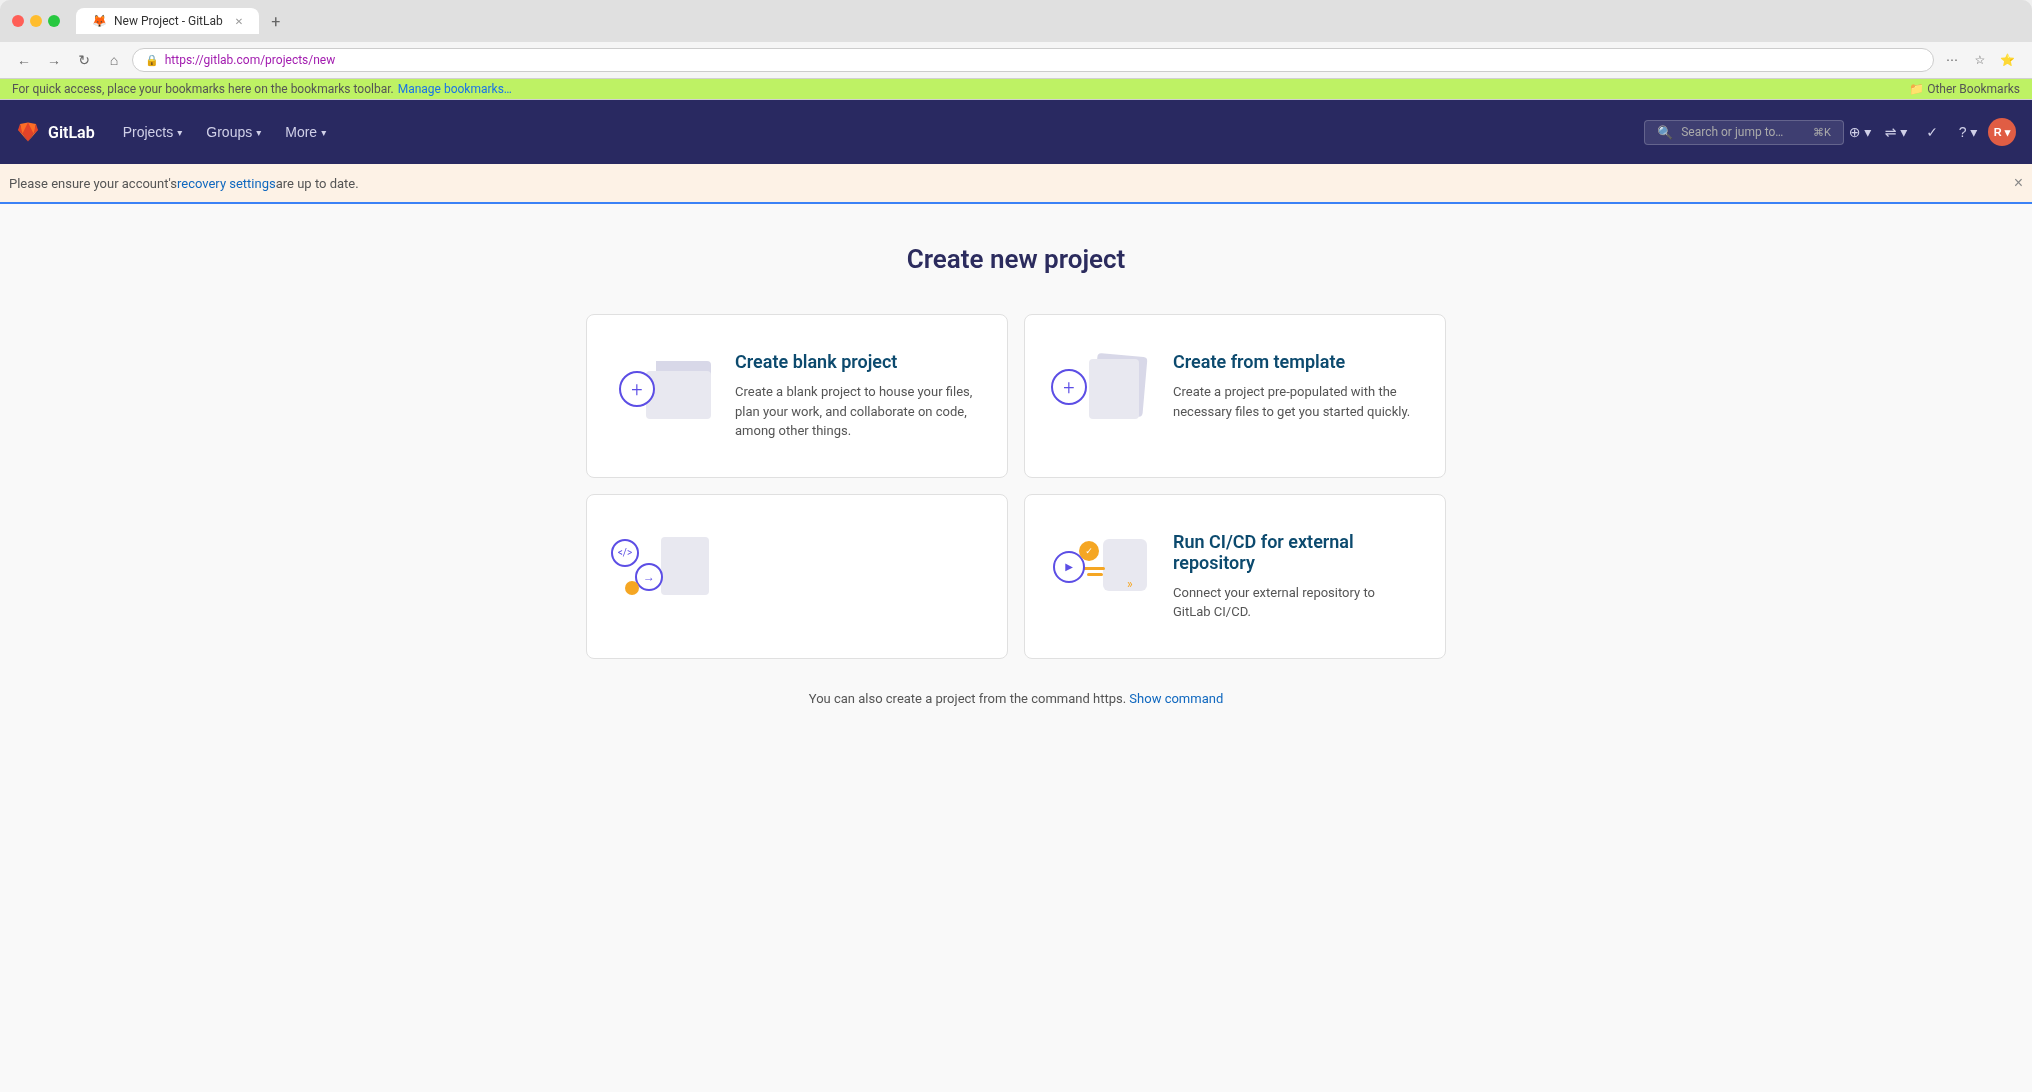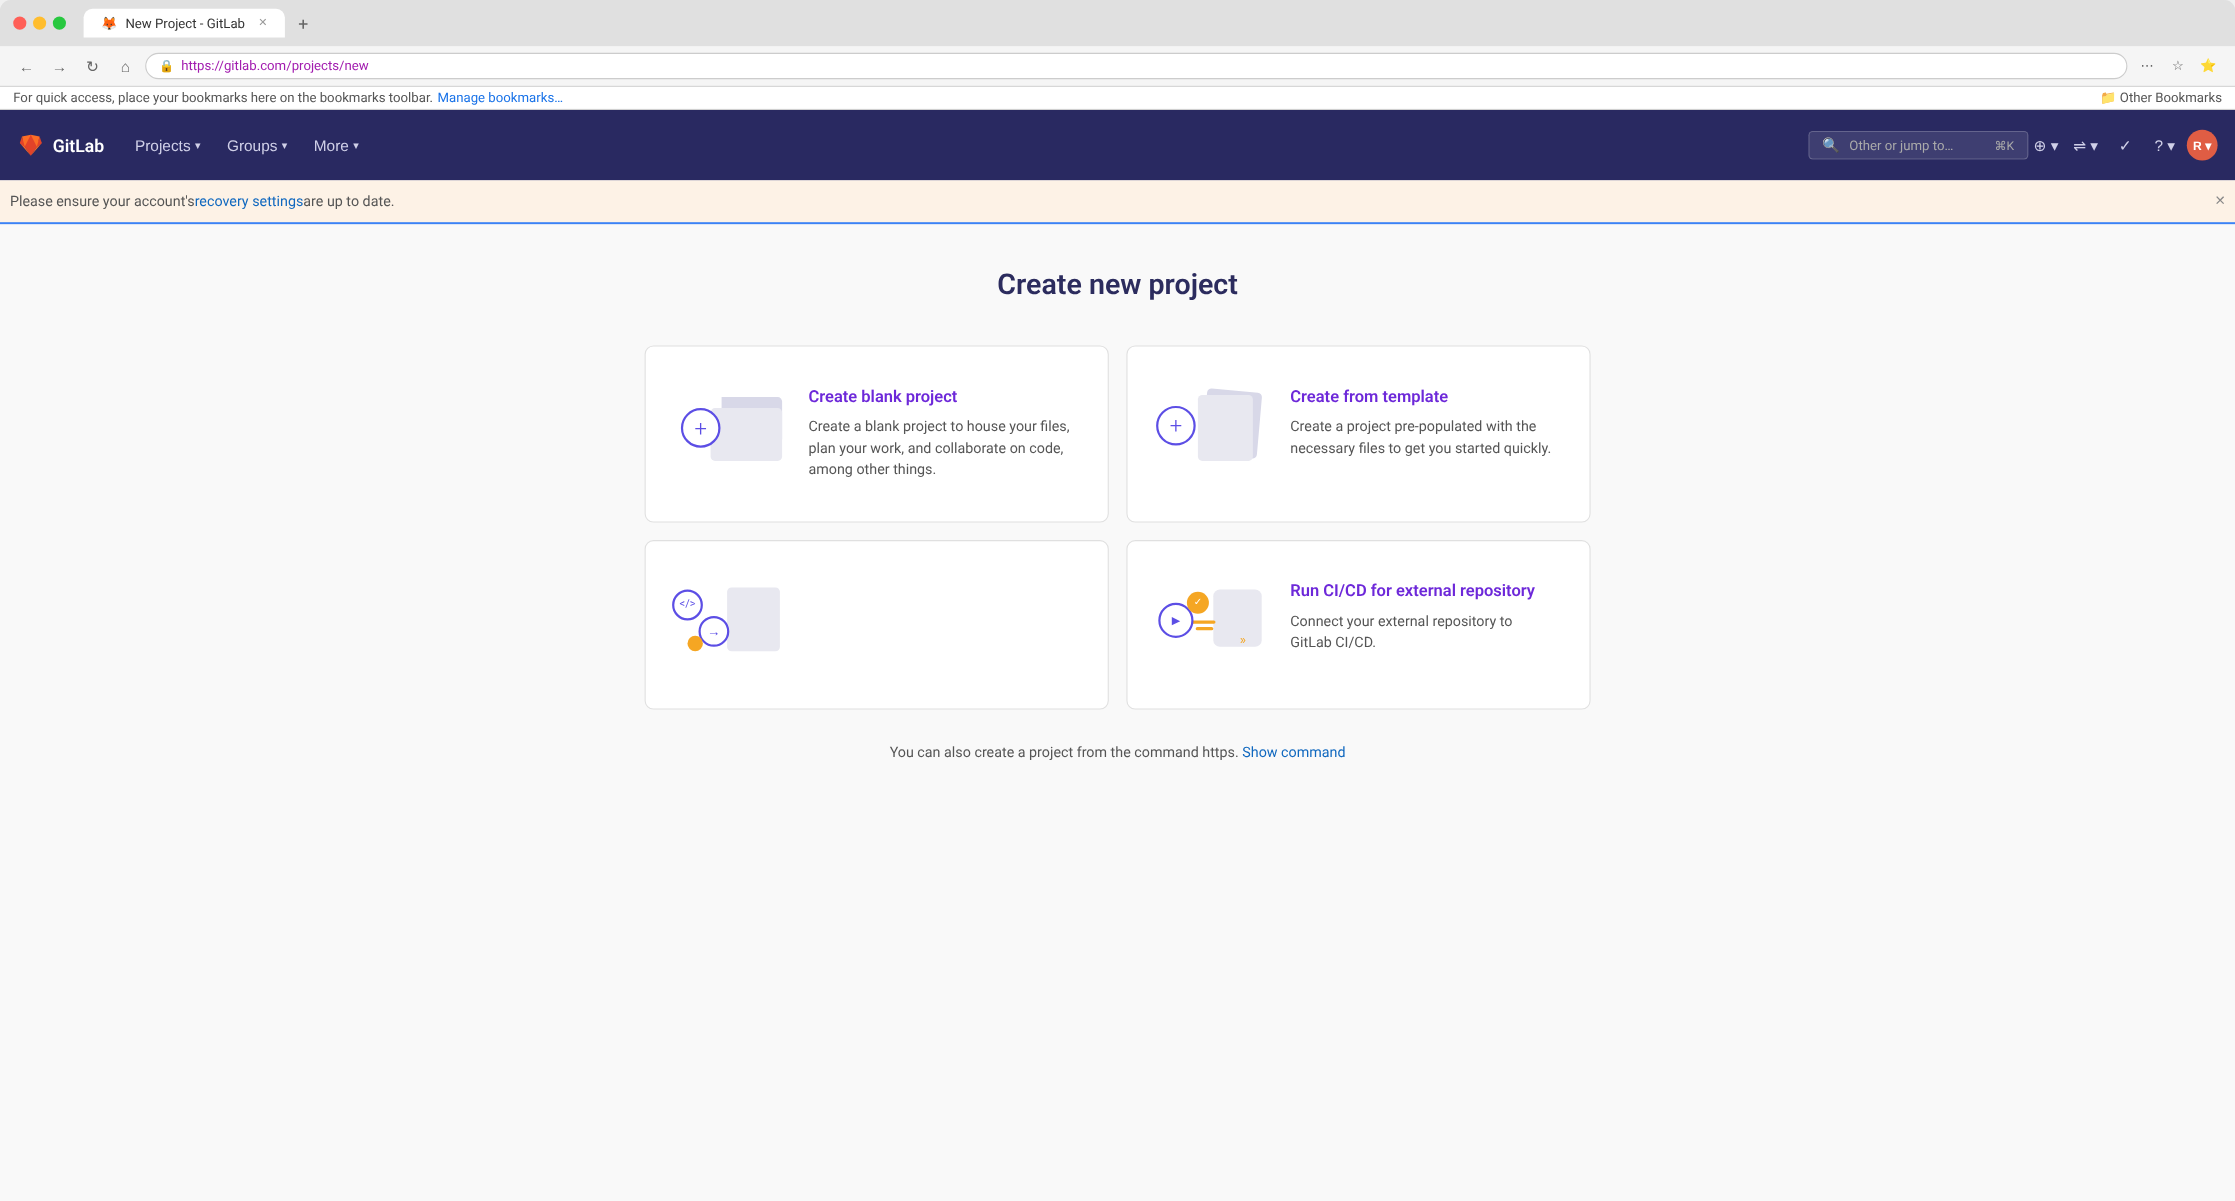--- a/index.html
+++ b/index.html
@@ -20,21 +20,21 @@
 
     .browser-toolbar { background: #f5f5f5; padding: 6px 12px; display: flex; align-items: center; gap: 6px; border-bottom: 1px solid #d0d0d0; }
     .nav-btn { width: 24px; height: 24px; border: none; background: none; color: #666; cursor: pointer; font-size: 14px; display: flex; align-items: center; justify-content: center; border-radius: 4px; }
     .nav-btn:disabled { color: #ccc; cursor: default; }
     .address-bar { flex: 1; display: flex; align-items: center; background: #fff; border: 1px solid #ccc; border-radius: 20px; padding: 4px 12px; gap: 6px; font-size: 12px; color: #333; }
     .address-bar .lock-icon { color: #666; font-size: 11px; }
     .address-bar .url { color: #a21caf; flex: 1; }
     .toolbar-actions { display: flex; gap: 4px; }
     .toolbar-action-btn { width: 24px; height: 24px; border: none; background: none; color: #666; cursor: pointer; font-size: 12px; display: flex; align-items: center; justify-content: center; }
 
-    .bookmarks-bar { background: #ffffff; padding: 3px 12px; border-bottom: 1px solid #d0d0d0; font-size: 12px; color: #555; display: flex; align-items: center; gap: 4px; }
+    .bookmarks-bar { background: #bef264; padding: 3px 12px; border-bottom: 1px solid #d0d0d0; font-size: 12px; color: #555; display: flex; align-items: center; gap: 4px; }
     .bookmarks-bar a { color: #1a73e8; text-decoration: none; }
     .other-bookmarks { margin-left: auto; font-size: 12px; color: #555; }
 
     
     .gitlab-app { background: #fff; }
 
     
     .gitlab-nav { background: #292961; padding: 0 16px; display: flex; align-items: center; height: 64px; gap: 0; }
     .gitlab-logo { display: flex; align-items: center; gap: 8px; color: #fff; font-size: 16px; font-weight: 600; margin-right: 16px; text-decoration: none; }
     .nav-item { color: #d0d0e8; font-size: 14px; padding: 0 12px; height: 48px; display: flex; align-items: center; gap: 4px; cursor: pointer; border: none; background: none; }
@@ -51,21 +51,21 @@
     .alert-close { margin-left: auto; background: none; border: none; color: #888; cursor: pointer; font-size: 16px; }
 
     
     .main-content { background: #f9f9f9; min-height: calc(100vh - 48px - 36px - 30px); padding: 40px 20px; }
     .page-title { text-align: center; font-size: 26px; font-weight: 600; color: #2c2c5e; margin-bottom: 40px; }
 
     .cards-grid { display: grid; grid-template-columns: 1fr 1fr; gap: 16px; max-width: 860px; margin: 0 auto; }
     .project-card { background: #fff; border: 1px solid #e0e0e0; border-radius: 8px; padding: 36px 32px 36px 24px; display: flex; align-items: flex-start; gap: 24px; cursor: pointer; transition: box-shadow 0.2s; }
     .card-icon { flex-shrink: 0; width: 100px; height: 80px; position: relative; }
     .card-content { flex: 1; }
-    .card-title { color: #6d28d9; font-size: 15px; font-weight: 600; margin-bottom: 10px; text-decoration: none; display: block; }
+    .card-title { color: #0c4a6e; font-size: 18px; font-weight: 600; margin-bottom: 10px; text-decoration: none; display: block; }
     .card-desc { color: #555; font-size: 13px; line-height: 1.5; }
 
     
     .icon-blank { position: relative; display: flex; align-items: center; justify-content: center; }
     .icon-blank .folder-back { width: 55px; height: 42px; background: #d8d8e8; border-radius: 0 4px 4px 4px; position: absolute; right: 0; top: 10px; }
     .icon-blank .folder-front { width: 65px; height: 48px; background: #e8e8f0; border-radius: 4px; position: absolute; right: 0; top: 20px; }
     .icon-blank .plus-circle { width: 36px; height: 36px; border-radius: 50%; border: 2px solid #5c4ee5; background: #fff; display: flex; align-items: center; justify-content: center; color: #5c4ee5; font-size: 20px; font-weight: 300; position: absolute; left: 8px; top: 20px; z-index: 2; }
 
     .icon-template { position: relative; display: flex; align-items: center; justify-content: center; }
     .icon-template .doc-back { width: 50px; height: 60px; background: #d8d8e8; border-radius: 4px; position: absolute; right: 4px; top: 4px; transform: rotate(5deg); }
@@ -167,21 +167,21 @@
     </button>
     <button class="nav-item">
       <span>More</span>
       <span class="chevron">▾</span>
     </button>
 
     <div class="nav-spacer"></div>
 
     <div class="search-bar">
       <span>🔍</span>
-      <span style="color:#aaa;font-size:12px;">Other or jump to…</span>
+      <span style="color:#aaa;font-size:12px;">Search or jump to…</span>
       <span style="margin-left:auto;color:#aaa;font-size:11px;">⌘K</span>
     </div>
 
     <div class="nav-right">
       <button class="nav-icon-btn" title="New...">⊕ ▾</button>
       <button class="nav-icon-btn" title="Merge requests">⇌ ▾</button>
       <button class="nav-icon-btn" title="Todos">✓</button>
       <button class="nav-icon-btn" title="Help">? ▾</button>
       <button class="avatar-btn">R ▾</button>
     </div>

